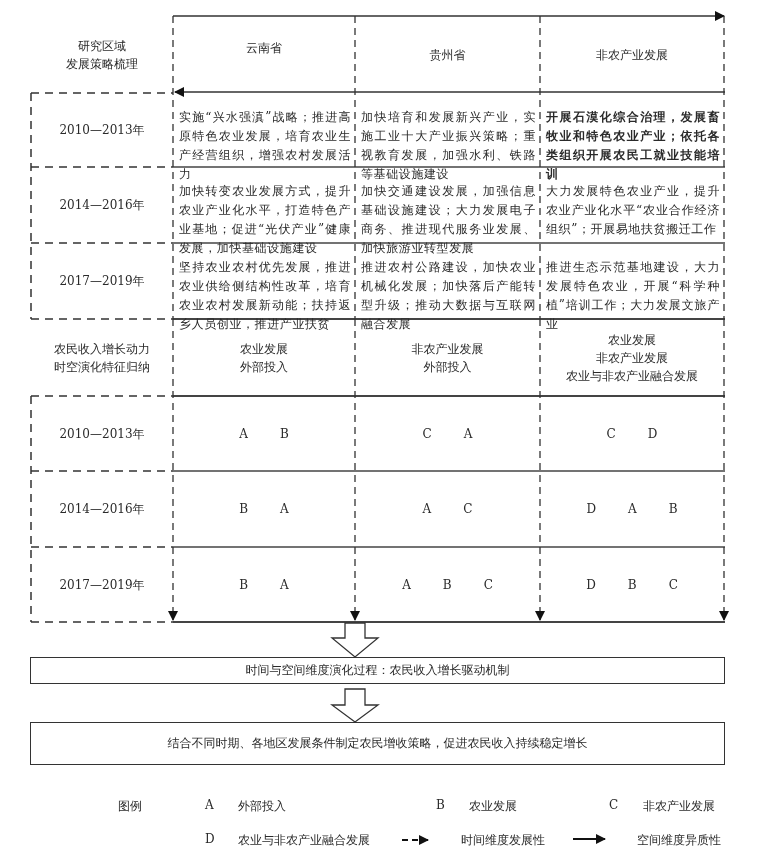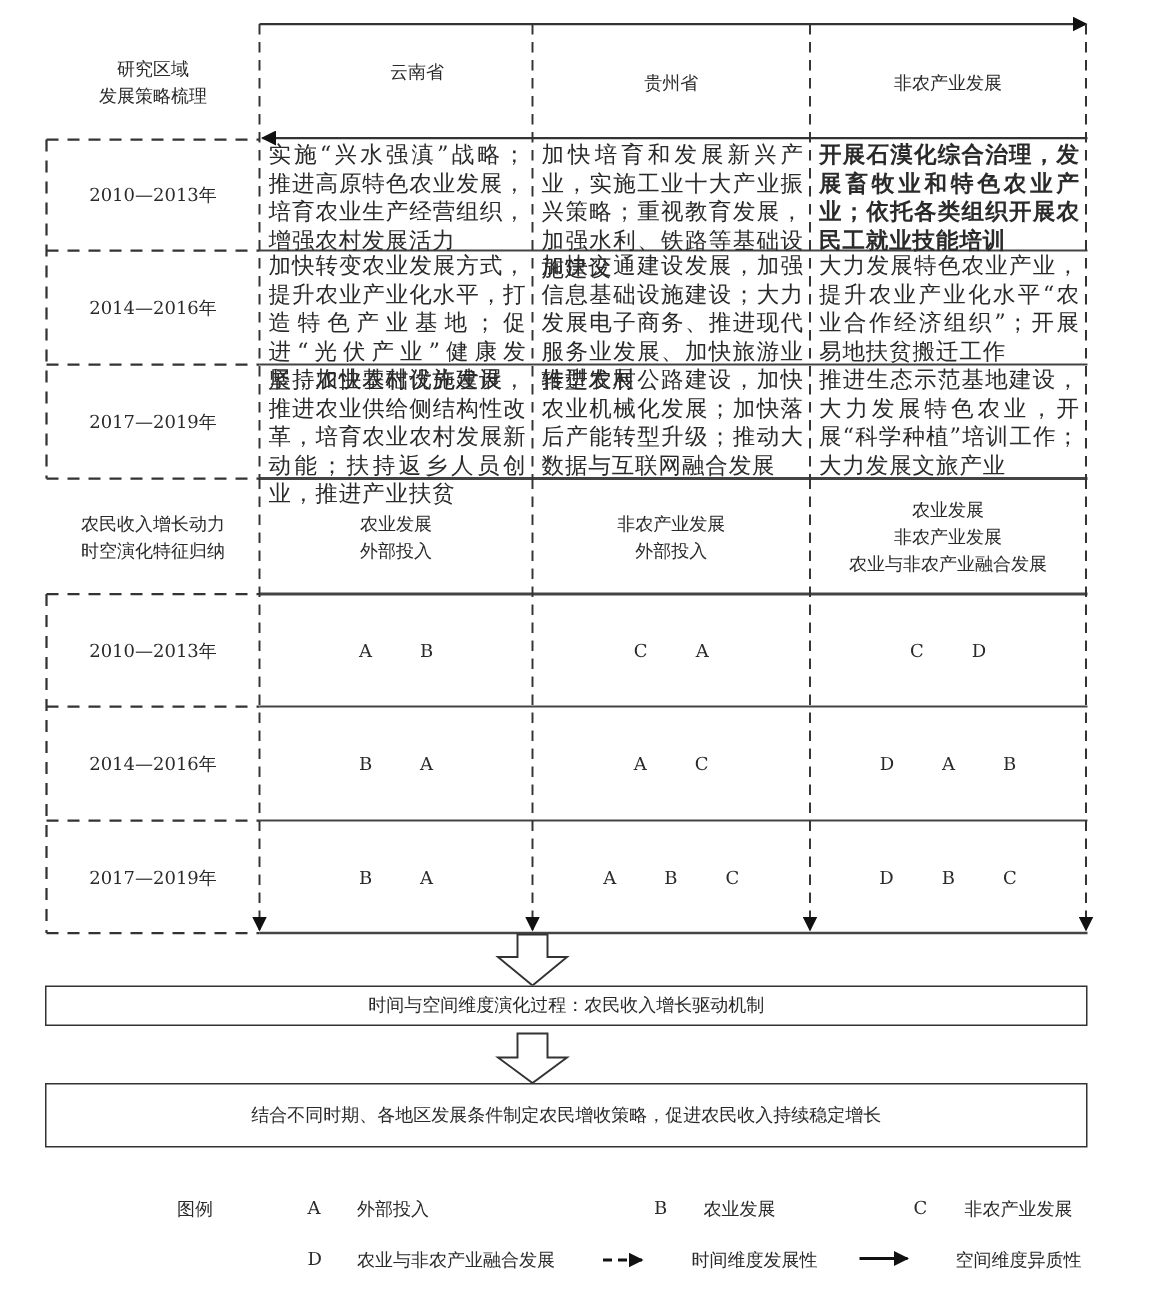--- a/index.html
+++ b/index.html
@@ -1,20 +1,20 @@
 <!DOCTYPE html>
 <html><head>
 <meta charset="utf-8">
 <style>
   html, body { margin: 0; padding: 0; background: #ffffff; }
   body { width: 767px; height: 864px; position: relative; overflow: hidden;
          font-family: "DejaVu Serif", "Liberation Serif", serif; color: #2a2a2a; }
   .lbl { position: absolute; display: flex; align-items: center; justify-content: center;
          text-align: center; font-size: 12px; line-height: 18px; white-space: pre-line; }
-  .cell { position: absolute; font-size: 15px; line-height: 19px; padding: 0 4px;
+  .cell { position: absolute; font-size: 12px; line-height: 19px; padding: 14px 4px;
           box-sizing: border-box; letter-spacing: 0.6px; text-align: justify; }
   .codes { position: absolute; display: flex; align-items: center; justify-content: center;
            gap: 32px; font-size: 12px; }
   .box { position: absolute; border: 1.5px solid #333; box-sizing: border-box;
          display: flex; align-items: center; justify-content: center; font-size: 12px; background:#fff; }
   .legend { position: absolute; font-size: 12px; margin-left: 25px; }
   svg { position: absolute; left: 0; top: 0; }
 </style>
 </head>
 <body>
@@ -69,21 +69,21 @@
 
   <path d="M345,623 L365,623 L365,638 L378,638 L355,657 L332,638 L345,638 Z" fill="#fff" stroke="#333" stroke-width="1.3"></path>
   <path d="M345,689 L365,689 L365,705 L378,705 L355,722 L332,705 L345,705 Z" fill="#fff" stroke="#333" stroke-width="1.3"></path>
 
   <line x1="402" y1="840" x2="428" y2="840" stroke="#111" stroke-width="2" stroke-dasharray="6,4" marker-end="url(#ah)"></line>
   <line x1="573" y1="839" x2="605" y2="839" stroke="#111" stroke-width="2" marker-end="url(#ah)"></line>
 </svg>
 
 <div class="lbl" style="left:31px;top:18px;width:142px;height:74px;">研究区域
 发展策略梳理</div>
-<div class="lbl" style="left:187px;top:18px;width:182px;height:60px;">云南省</div>
+<div class="lbl" style="left:173px;top:18px;width:182px;height:60px;">云南省</div>
 <div class="lbl" style="left:355px;top:18px;width:185px;height:74px;">贵州省</div>
 <div class="lbl" style="left:540px;top:18px;width:184px;height:74px;">非农产业发展</div>
 
 <div class="lbl" style="left:31px;top:93px;width:142px;height:74px;">2010—2013年</div>
 <div class="cell" style="left:175px;top:94px;width:180px;">实施“兴水强滇”战略；推进高原特色农业发展，培育农业生产经营组织，增强农村发展活力</div>
 <div class="cell" style="left:357px;top:94px;width:183px;">加快培育和发展新兴产业，实施工业十大产业振兴策略；重视教育发展，加强水利、铁路等基础设施建设</div>
 <div class="cell" style="left:542px;top:94px;width:182px;font-weight:bold;">开展石漠化综合治理，发展畜牧业和特色农业产业；依托各类组织开展农民工就业技能培训</div>
 
 <div class="lbl" style="left:31px;top:167px;width:142px;height:76px;">2014—2016年</div>
 <div class="cell" style="left:175px;top:168px;width:180px;">加快转变农业发展方式，提升农业产业化水平，打造特色产业基地；促进“光伏产业”健康发展，加快基础设施建设</div>

